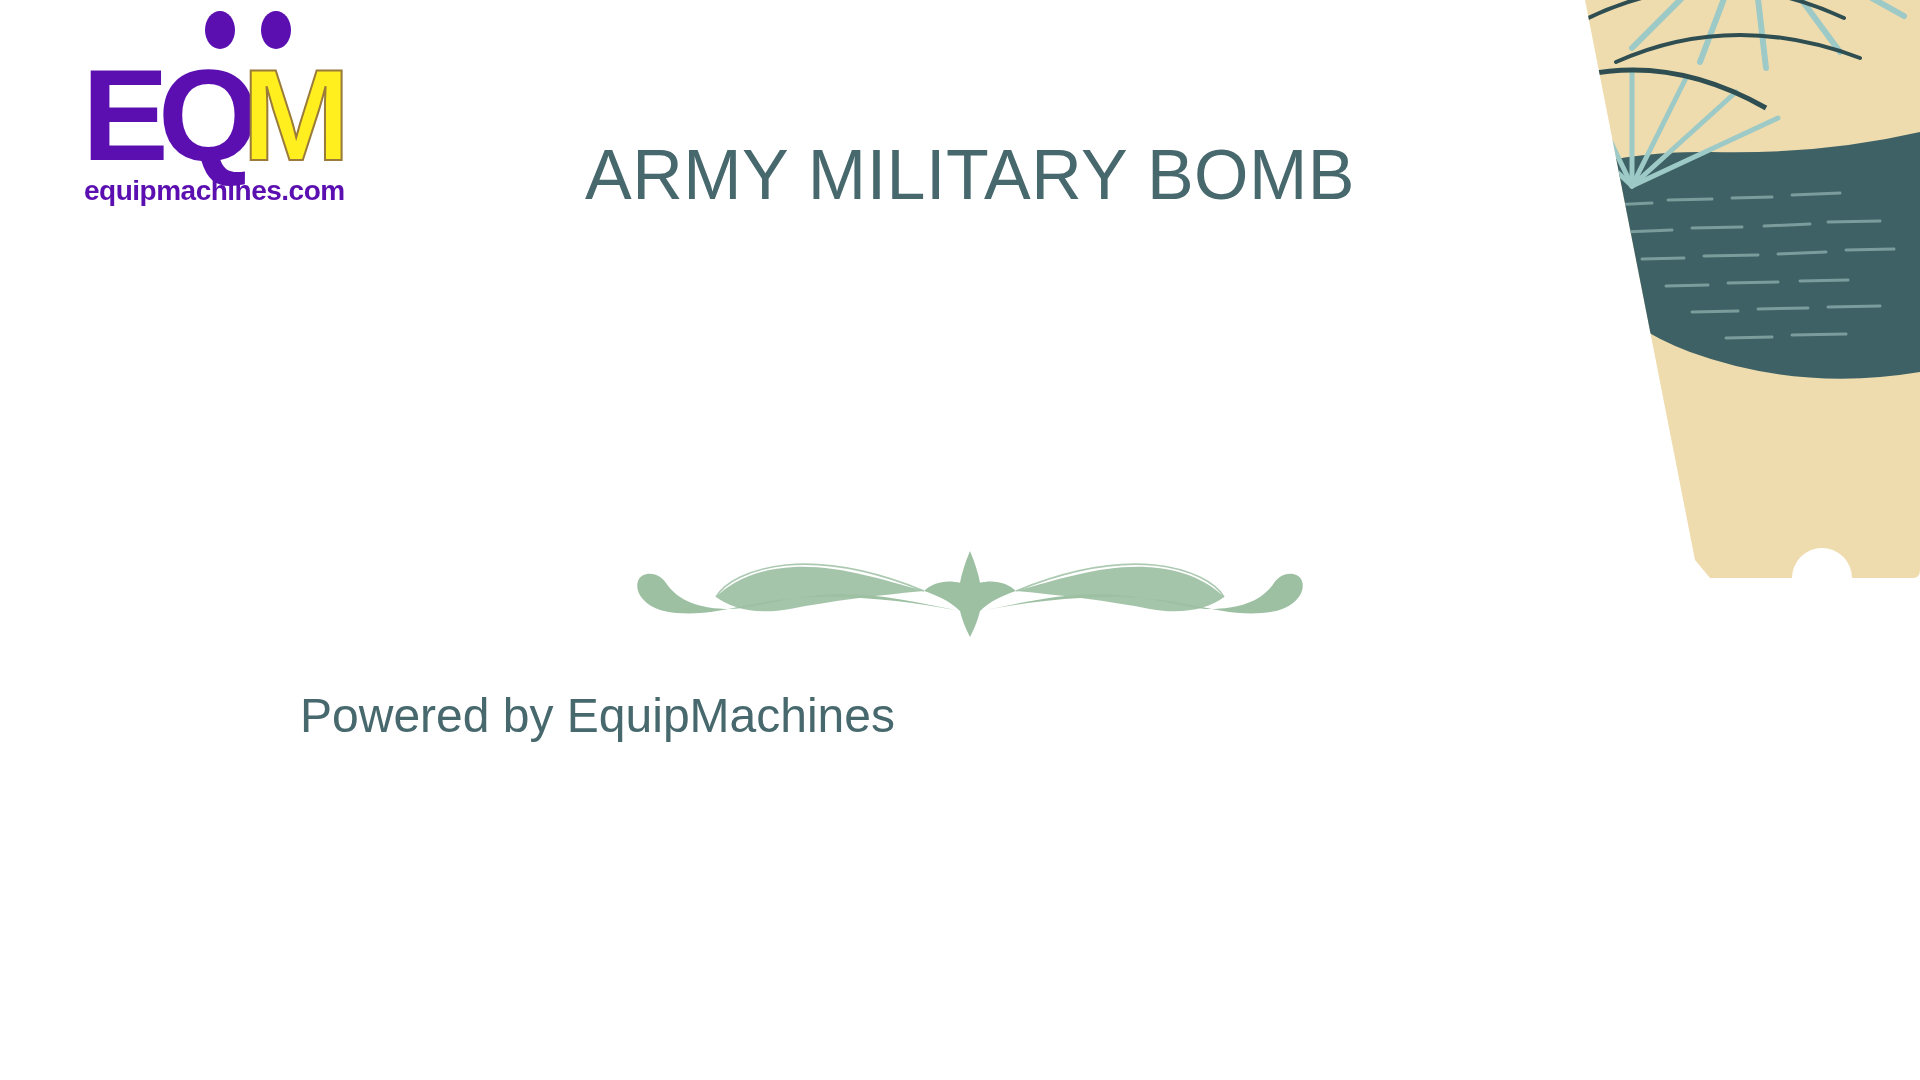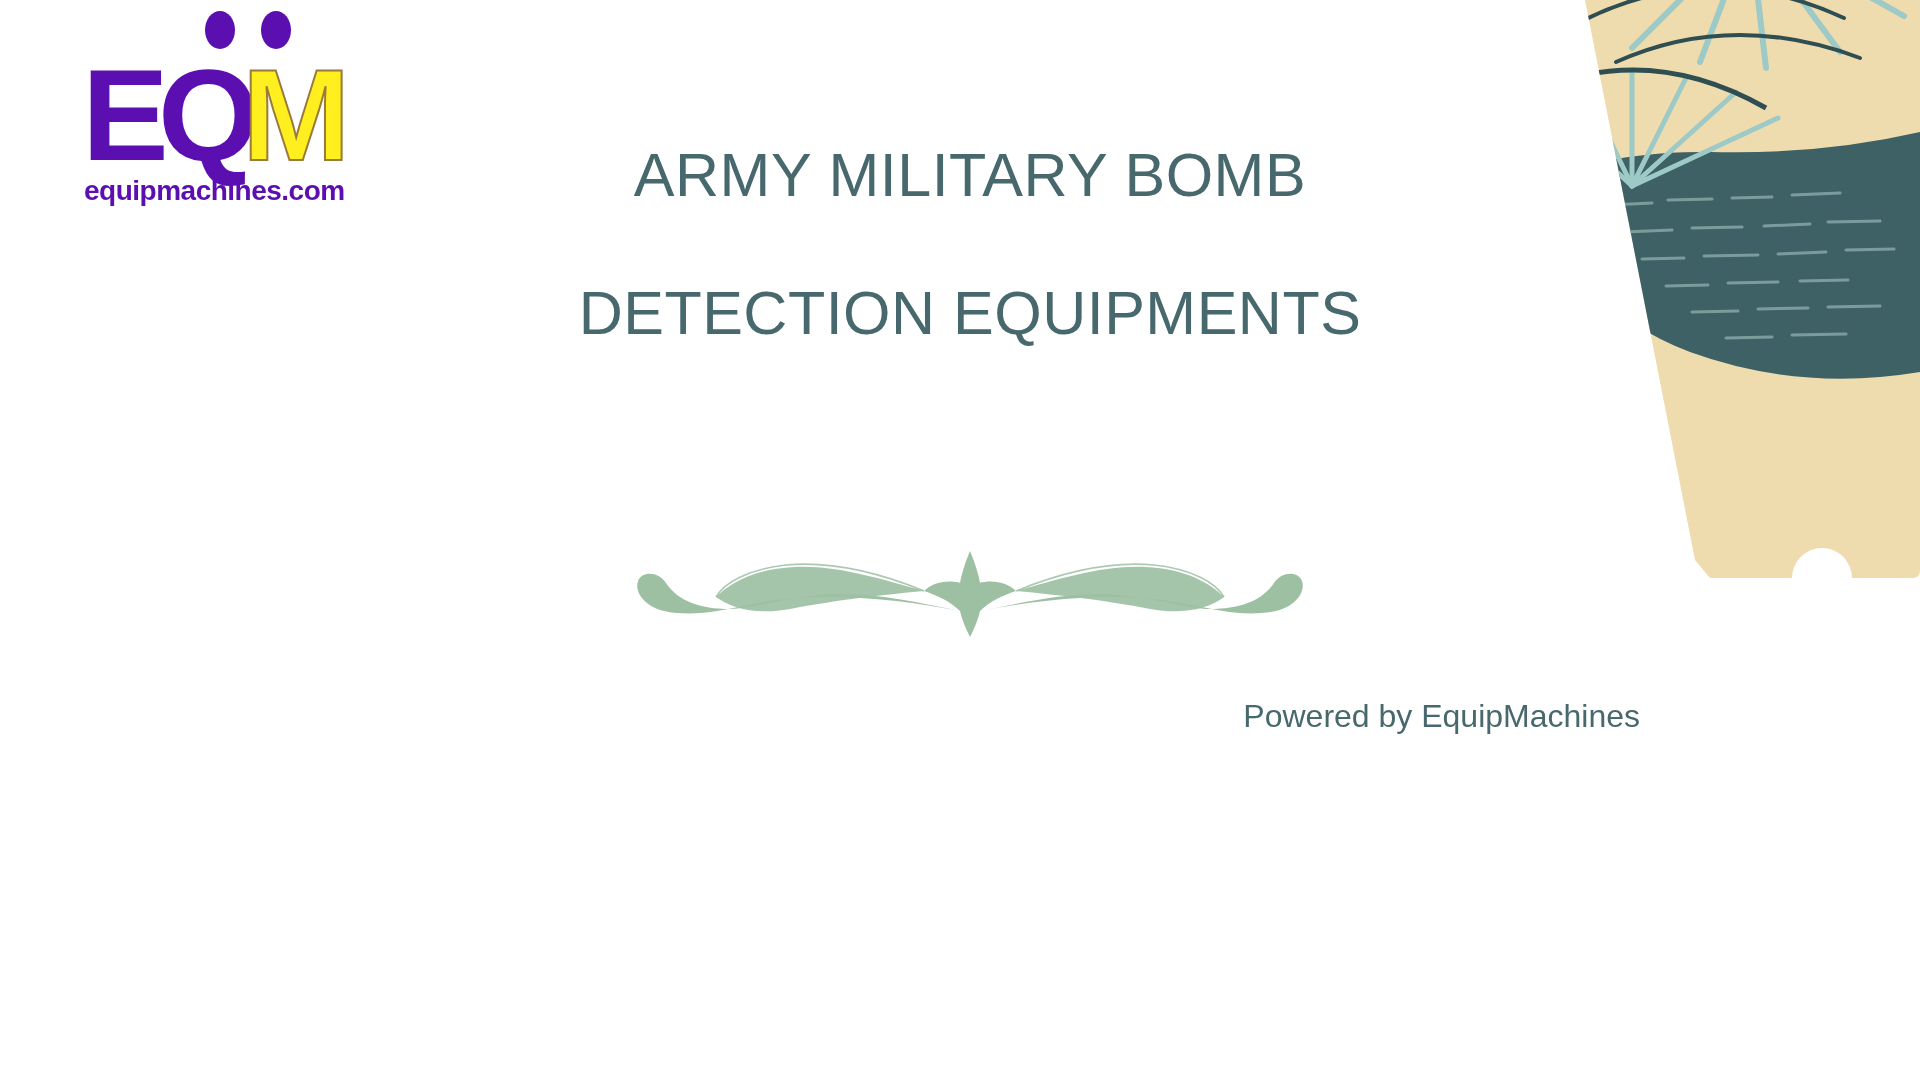--- a/index.html
+++ b/index.html
@@ -52,21 +52,21 @@
   #title-block {
     position: absolute;
     left: 300px;
     top: 106px;
     width: 1340px;
     text-align: center;
   }
   .title-line {
     color: #47686C;
     font-family: "Liberation Sans", sans-serif;
-    font-size: 61px;
+    font-size: 70px;
     font-weight: 400;
     line-height: 138px;
     letter-spacing: 0.5px;
     white-space: nowrap;
     text-align: center;
   }
 
   
   #flourish {
     position: absolute;
@@ -83,24 +83,24 @@
     width: 780px;
     height: 110px;
   }
 
   
   #subtitle {
     position: absolute;
     left: 300px;
     top: 686px;
     width: 1340px;
-    text-align: right;
+    text-align: left;
     color: #47686C;
     font-family: "Liberation Sans", sans-serif;
-    font-size: 32px;
+    font-size: 48px;
     font-weight: 400;
     line-height: 60px;
     white-space: nowrap;
   }
 </style>
 </head>
 <body>
 
 <div id="slide">
 
@@ -197,21 +197,20 @@
       <text x="78" y="152" font-family="Liberation Sans, sans-serif" font-size="130" font-weight="bold" fill="#5B0FB0">Q</text>
 
       <text x="162" y="152" font-family="Liberation Sans, sans-serif" font-size="130" font-weight="bold" fill="#FFEF1E" stroke="#9A7B3A" stroke-width="2">M</text>
 
       <text x="4" y="192" font-family="Liberation Sans, sans-serif" font-size="28" font-weight="bold" fill="#5B0FB0" letter-spacing="-0.5">equipmachines.com</text>
     </svg>
   </div>
 
   <div id="title-block">
     <div class="title-line">ARMY MILITARY BOMB</div>
-    <div class="title-line">DETECTION EQUIPMENTS</div>
   </div>
 
   <div id="flourish">
     <svg viewBox="0 0 780 110" xmlns="http://www.w3.org/2000/svg">
       <g fill="#9DC0A3">
 
         <path d="M 390,12 C 400,36 404,56 400,72 C 397,84 393,92 390,98
                  C 387,92 383,84 380,72 C 376,56 380,36 390,12 Z"></path>
 
         <path d="M 381,44 C 366,40 352,44 344,52 C 356,56 370,62 380,72

